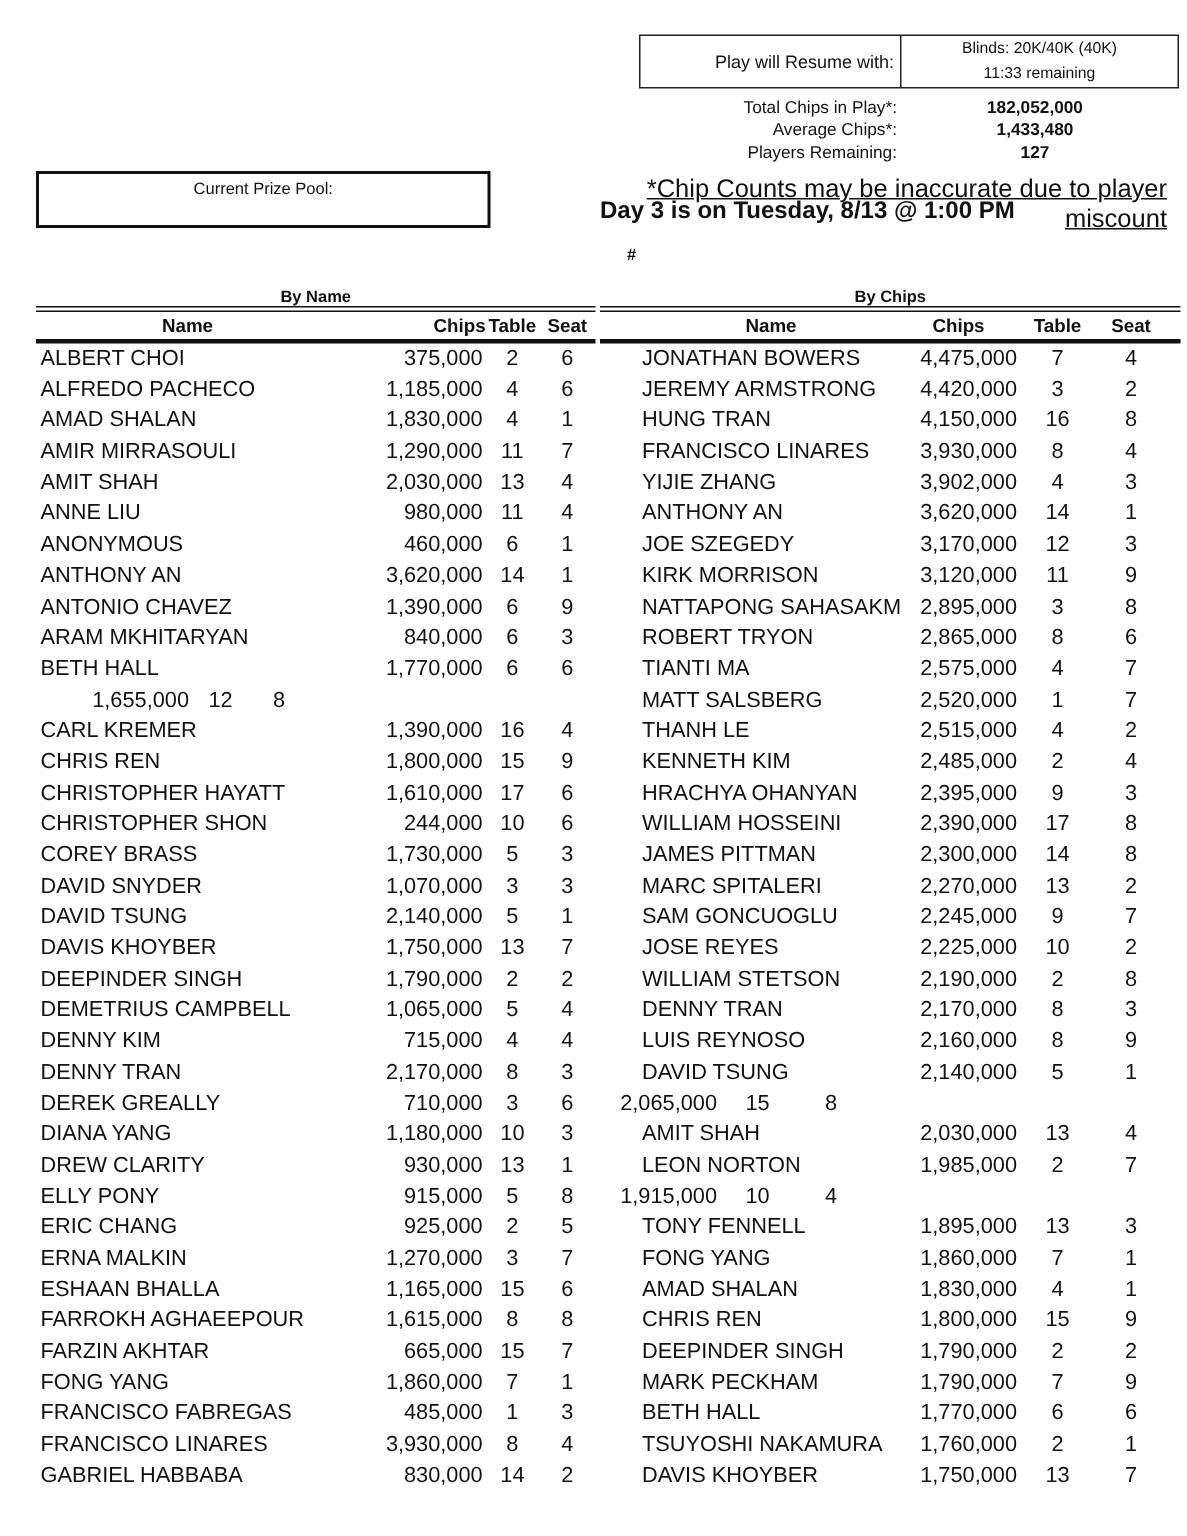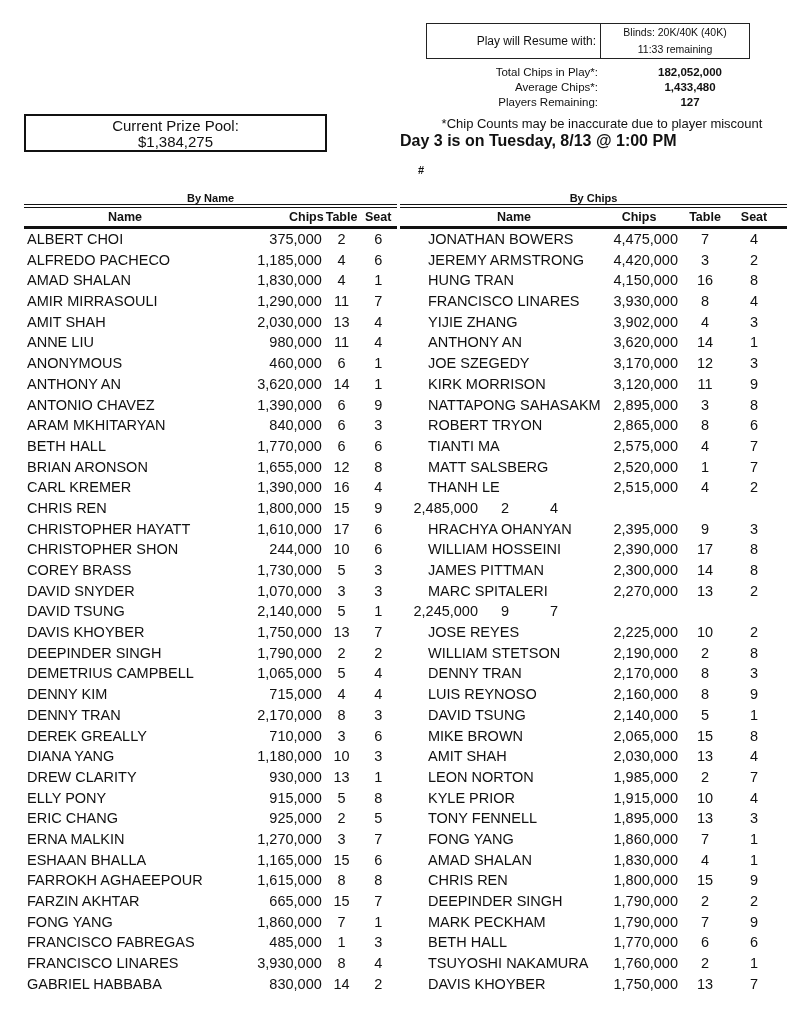--- a/index.html
+++ b/index.html
@@ -1,26 +1,26 @@
 <!DOCTYPE html>
 <html><head>
 <meta charset="utf-8">
 <style>
   html, body { margin: 0; padding: 0; background: #ffffff; }
   body { width: 791px; height: 1024px; position: relative; font-family: "Liberation Sans", sans-serif; color: #111; overflow: hidden; }
   .abs { position: absolute; }
-  .resume-box { left: 426px; top: 23px; width: 324px; height: 36px; border: 1.5px solid #222; display: flex; box-sizing: border-box; }
+  .resume-box { left: 426px; top: 23px; width: 360px; height: 36px; border: 1.5px solid #222; display: flex; box-sizing: border-box; }
   .resume-label { width: 174px; border-right: 1.5px solid #222; display: flex; align-items: center; justify-content: flex-end; padding-right: 4px; font-size: 12px; box-sizing: border-box; }
   .resume-value { flex: 1; display: flex; flex-direction: column; align-items: center; justify-content: center; font-size: 10.5px; line-height: 17px; }
   .stats { left: 426px; top: 65px; width: 352px; font-size: 11.5px; }
   .stat-row { display: flex; height: 15px; line-height: 15px; }
   .stat-label { width: 172px; text-align: right; }
   .stat-value { flex: 1; text-align: center; padding-left: 4px; font-weight: bold; }
-  .disclaimer { left: 426px; top: 116px; width: 352px; text-align: center; font-size: 13px; }
-  .prize-box { left: 24px; top: 114px; width: 303px; height: 38px; border: 2px solid #111; box-sizing: border-box; text-align: center; font-size: 15px; line-height: 16px; padding-top: 2px; }
+  .disclaimer { left: 426px; top: 116px; width: 352px; text-align: right; font-size: 17px; text-decoration: underline; }
+  .prize-box { left: 24px; top: 114px; width: 303px; height: 38px; border: 2px solid #111; box-sizing: border-box; text-align: center; font-size: 11px; line-height: 16px; padding-top: 2px; }
   .day3 { left: 400px; top: 132px; font-size: 16px; font-weight: bold; }
   .hash { left: 418px; top: 164px; font-size: 11px; font-weight: bold; }
   .group-title { top: 192px; font-size: 11px; font-weight: bold; text-align: center; }
   .table-wrap { top: 204px; }
   .dbl-top { border-top: 1.5px solid #111; height: 2px; border-bottom: 1.5px solid #111; }
   .thead { display: flex; font-weight: bold; font-size: 12.5px; height: 18px; line-height: 18px; border-bottom: 3px solid #111; }
   .row { display: flex; font-size: 14.5px; height: 20.7px; line-height: 20.7px; }
   .c-name { padding-left: 3px; white-space: nowrap; overflow: hidden; box-sizing: border-box; }
   .c-chips { text-align: right; box-sizing: border-box; }
   .c-table { text-align: center; }
@@ -62,21 +62,20 @@
   </div>
   <div class="stat-row">
     <span class="stat-label">Players Remaining:</span>
     <span class="stat-value">127</span>
   </div>
 </div>
 <div class="abs disclaimer">*Chip Counts may be inaccurate due to player miscount</div>
 
 <div class="abs prize-box">
   <div>Current Prize Pool:</div>
-  <div>$1,384,275</div>
 </div>
 
 <div class="abs day3">Day 3 is on Tuesday, 8/13 @ 1:00 PM</div>
 <div class="abs hash">#</div>
 
 <div class="abs group-title" style="left:24px;width:373px;">By Name</div>
 <div class="abs group-title" style="left:400px;width:387px;">By Chips</div>
 
 <div class="abs table-wrap" id="left-table">
   <div class="dbl-top"></div>
@@ -147,21 +146,20 @@
         <span class="c-table">6</span>
         <span class="c-seat" style="width: 40px;">3</span>
       </div>
       <div class="row">
         <span class="c-name">BETH HALL</span>
         <span class="c-chips">1,770,000</span>
         <span class="c-table">6</span>
         <span class="c-seat" style="width: 40px;">6</span>
       </div>
       <div class="row">
-        <span class="c-name">BRIAN ARONSON</span>
         <span class="c-chips">1,655,000</span>
         <span class="c-table">12</span>
         <span class="c-seat" style="width: 40px;">8</span>
       </div>
       <div class="row">
         <span class="c-name">CARL KREMER</span>
         <span class="c-chips">1,390,000</span>
         <span class="c-table">16</span>
         <span class="c-seat" style="width: 40px;">4</span>
       </div>
@@ -393,20 +391,21 @@
         <span class="c-table">1</span>
         <span class="c-seat">7</span>
       </div>
       <div class="row">
         <span class="c-name">THANH LE</span>
         <span class="c-chips">2,515,000</span>
         <span class="c-table">4</span>
         <span class="c-seat">2</span>
       </div>
       <div class="row">
+        <span class="c-name">KENNETH KIM</span>
         <span class="c-chips">2,485,000</span>
         <span class="c-table">2</span>
         <span class="c-seat">4</span>
       </div>
       <div class="row">
         <span class="c-name">HRACHYA OHANYAN</span>
         <span class="c-chips">2,395,000</span>
         <span class="c-table">9</span>
         <span class="c-seat">3</span>
       </div>
@@ -422,20 +421,21 @@
         <span class="c-table">14</span>
         <span class="c-seat">8</span>
       </div>
       <div class="row">
         <span class="c-name">MARC SPITALERI</span>
         <span class="c-chips">2,270,000</span>
         <span class="c-table">13</span>
         <span class="c-seat">2</span>
       </div>
       <div class="row">
+        <span class="c-name">SAM GONCUOGLU</span>
         <span class="c-chips">2,245,000</span>
         <span class="c-table">9</span>
         <span class="c-seat">7</span>
       </div>
       <div class="row">
         <span class="c-name">JOSE REYES</span>
         <span class="c-chips">2,225,000</span>
         <span class="c-table">10</span>
         <span class="c-seat">2</span>
       </div>
@@ -457,39 +457,37 @@
         <span class="c-table">8</span>
         <span class="c-seat">9</span>
       </div>
       <div class="row">
         <span class="c-name">DAVID TSUNG</span>
         <span class="c-chips">2,140,000</span>
         <span class="c-table">5</span>
         <span class="c-seat">1</span>
       </div>
       <div class="row">
-        <span class="c-name">MIKE BROWN</span>
         <span class="c-chips">2,065,000</span>
         <span class="c-table">15</span>
         <span class="c-seat">8</span>
       </div>
       <div class="row">
         <span class="c-name">AMIT SHAH</span>
         <span class="c-chips">2,030,000</span>
         <span class="c-table">13</span>
         <span class="c-seat">4</span>
       </div>
       <div class="row">
         <span class="c-name">LEON NORTON</span>
         <span class="c-chips">1,985,000</span>
         <span class="c-table">2</span>
         <span class="c-seat">7</span>
       </div>
       <div class="row">
-        <span class="c-name">KYLE PRIOR</span>
         <span class="c-chips">1,915,000</span>
         <span class="c-table">10</span>
         <span class="c-seat">4</span>
       </div>
       <div class="row">
         <span class="c-name">TONY FENNELL</span>
         <span class="c-chips">1,895,000</span>
         <span class="c-table">13</span>
         <span class="c-seat">3</span>
       </div>

